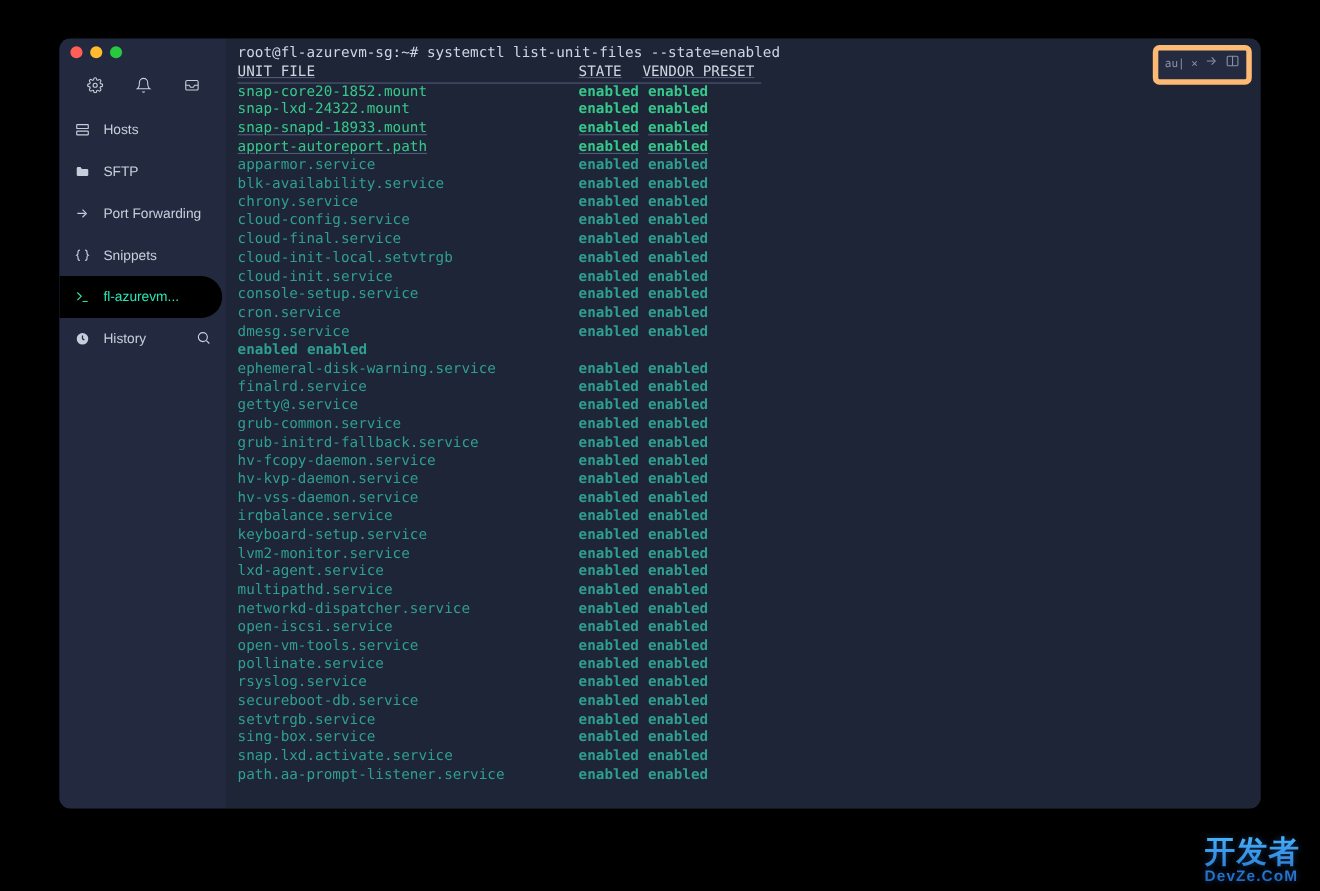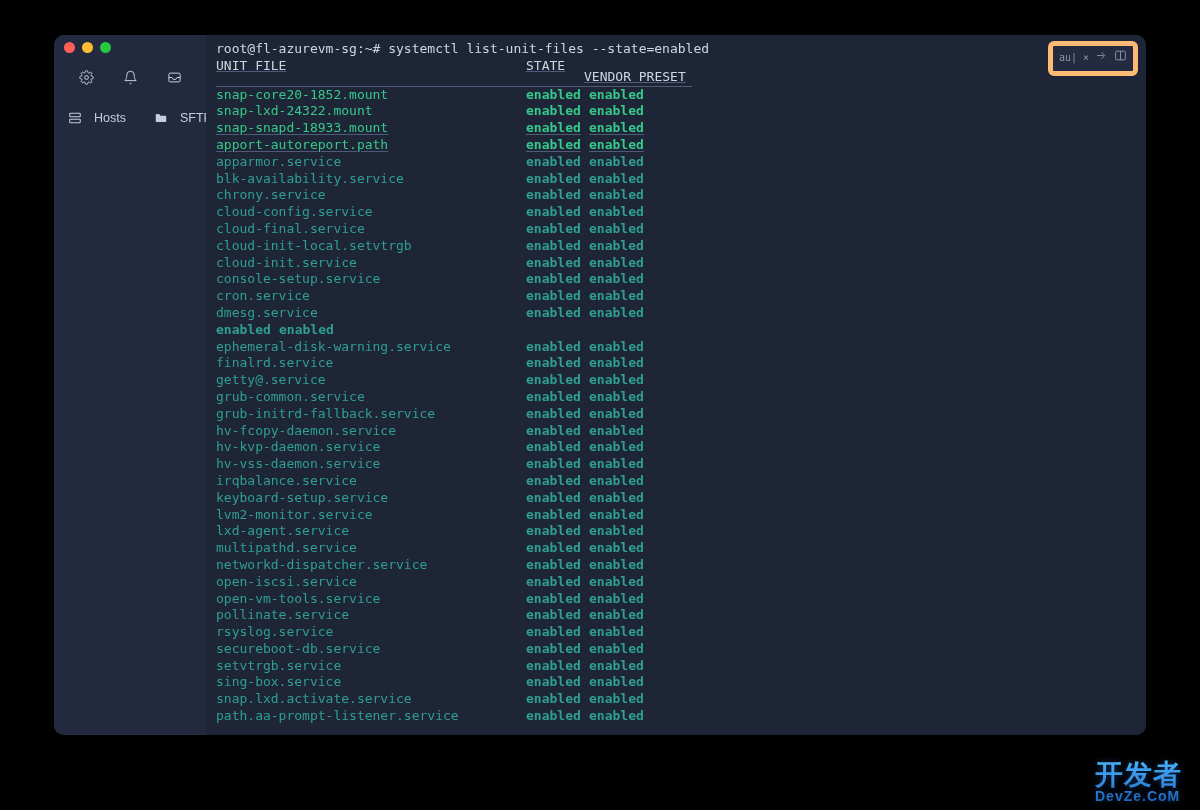--- a/index.html
+++ b/index.html
@@ -41,21 +41,21 @@
   .dot.green { background: #28C840; }
   .iconrow {
     height: 40px;
     display: flex;
     align-items: center;
     justify-content: space-around;
     padding: 0 10px;
     color: #AEB6C8;
   }
   .iconrow svg { width: 15px; height: 15px; stroke: #C7CEDB; fill: none; stroke-width: 1.6; }
-  .navlist { display: flex; flex-direction: row; }
+  .navlist { display: flex; flex-direction: column; }
   .navitem {
     height: 38px;
     display: flex;
     align-items: center;
     gap: 12px;
     padding: 0 14px;
     cursor: pointer;
     color: #C7CEDB;
     position: relative;
   }
@@ -100,21 +100,21 @@
   .prompt-line { color: #CFD6E2; white-space: pre; }
   .table-header {
     display: flex;
     color: #CFD6E2;
     border-bottom: 1px solid #4E5A78;
     width: 476px;
     white-space: pre;
   }
   .table-header .col1 { width: 310px; text-decoration: underline; text-decoration-color:#4E5A78;}
   .table-header .col2 { width: 58px; text-decoration: underline; text-decoration-color:#4E5A78;}
-  .table-header .col3 { text-decoration: underline; text-decoration-color:#4E5A78;margin-top:11px;}
+  .table-header .col3 { text-decoration: underline; text-decoration-color:#4E5A78;}
   .svc-row {
     display: flex;
     white-space: pre;
   }
   .svc-row .unit { width: 310px; }
   .svc-row .state { width: 63px; font-weight: 600; }
   .svc-row .preset { font-weight: 600; }
   .green  { color: #36C98B; }
   .teal   { color: #2F9F92; }
   .ul { text-decoration: underline; text-decoration-color: #4E5A78; text-underline-offset: 2px;}

